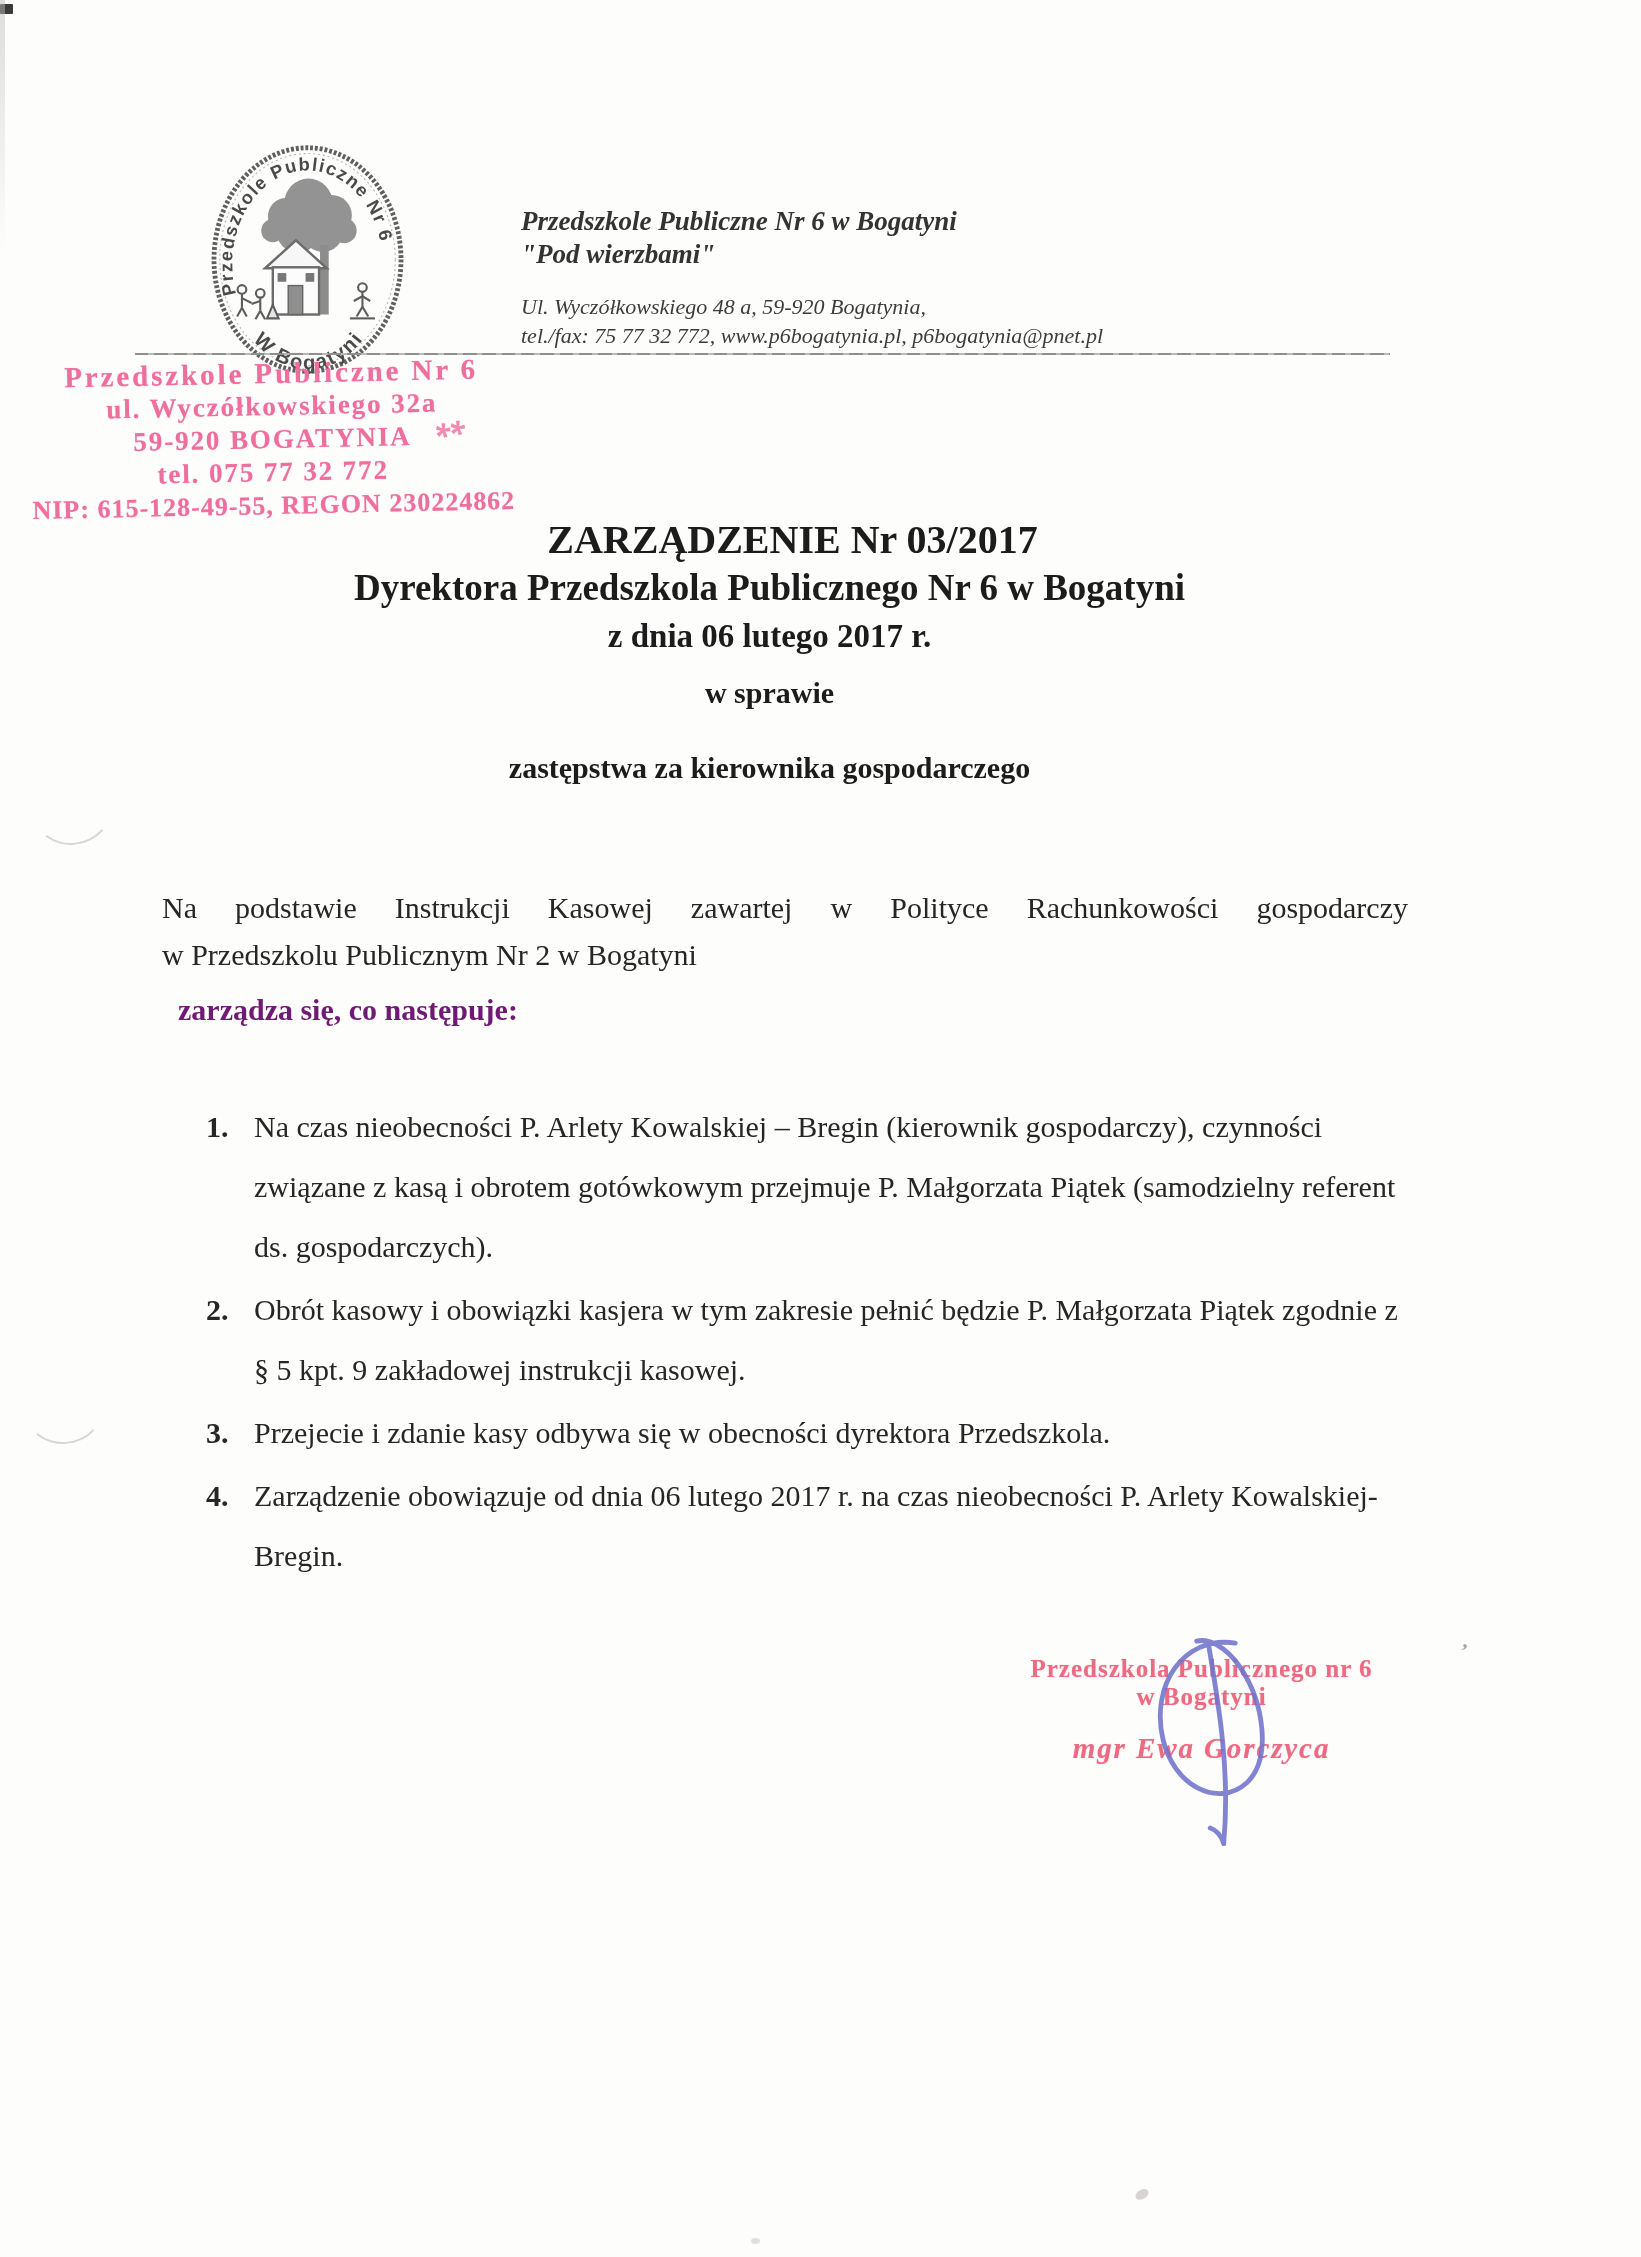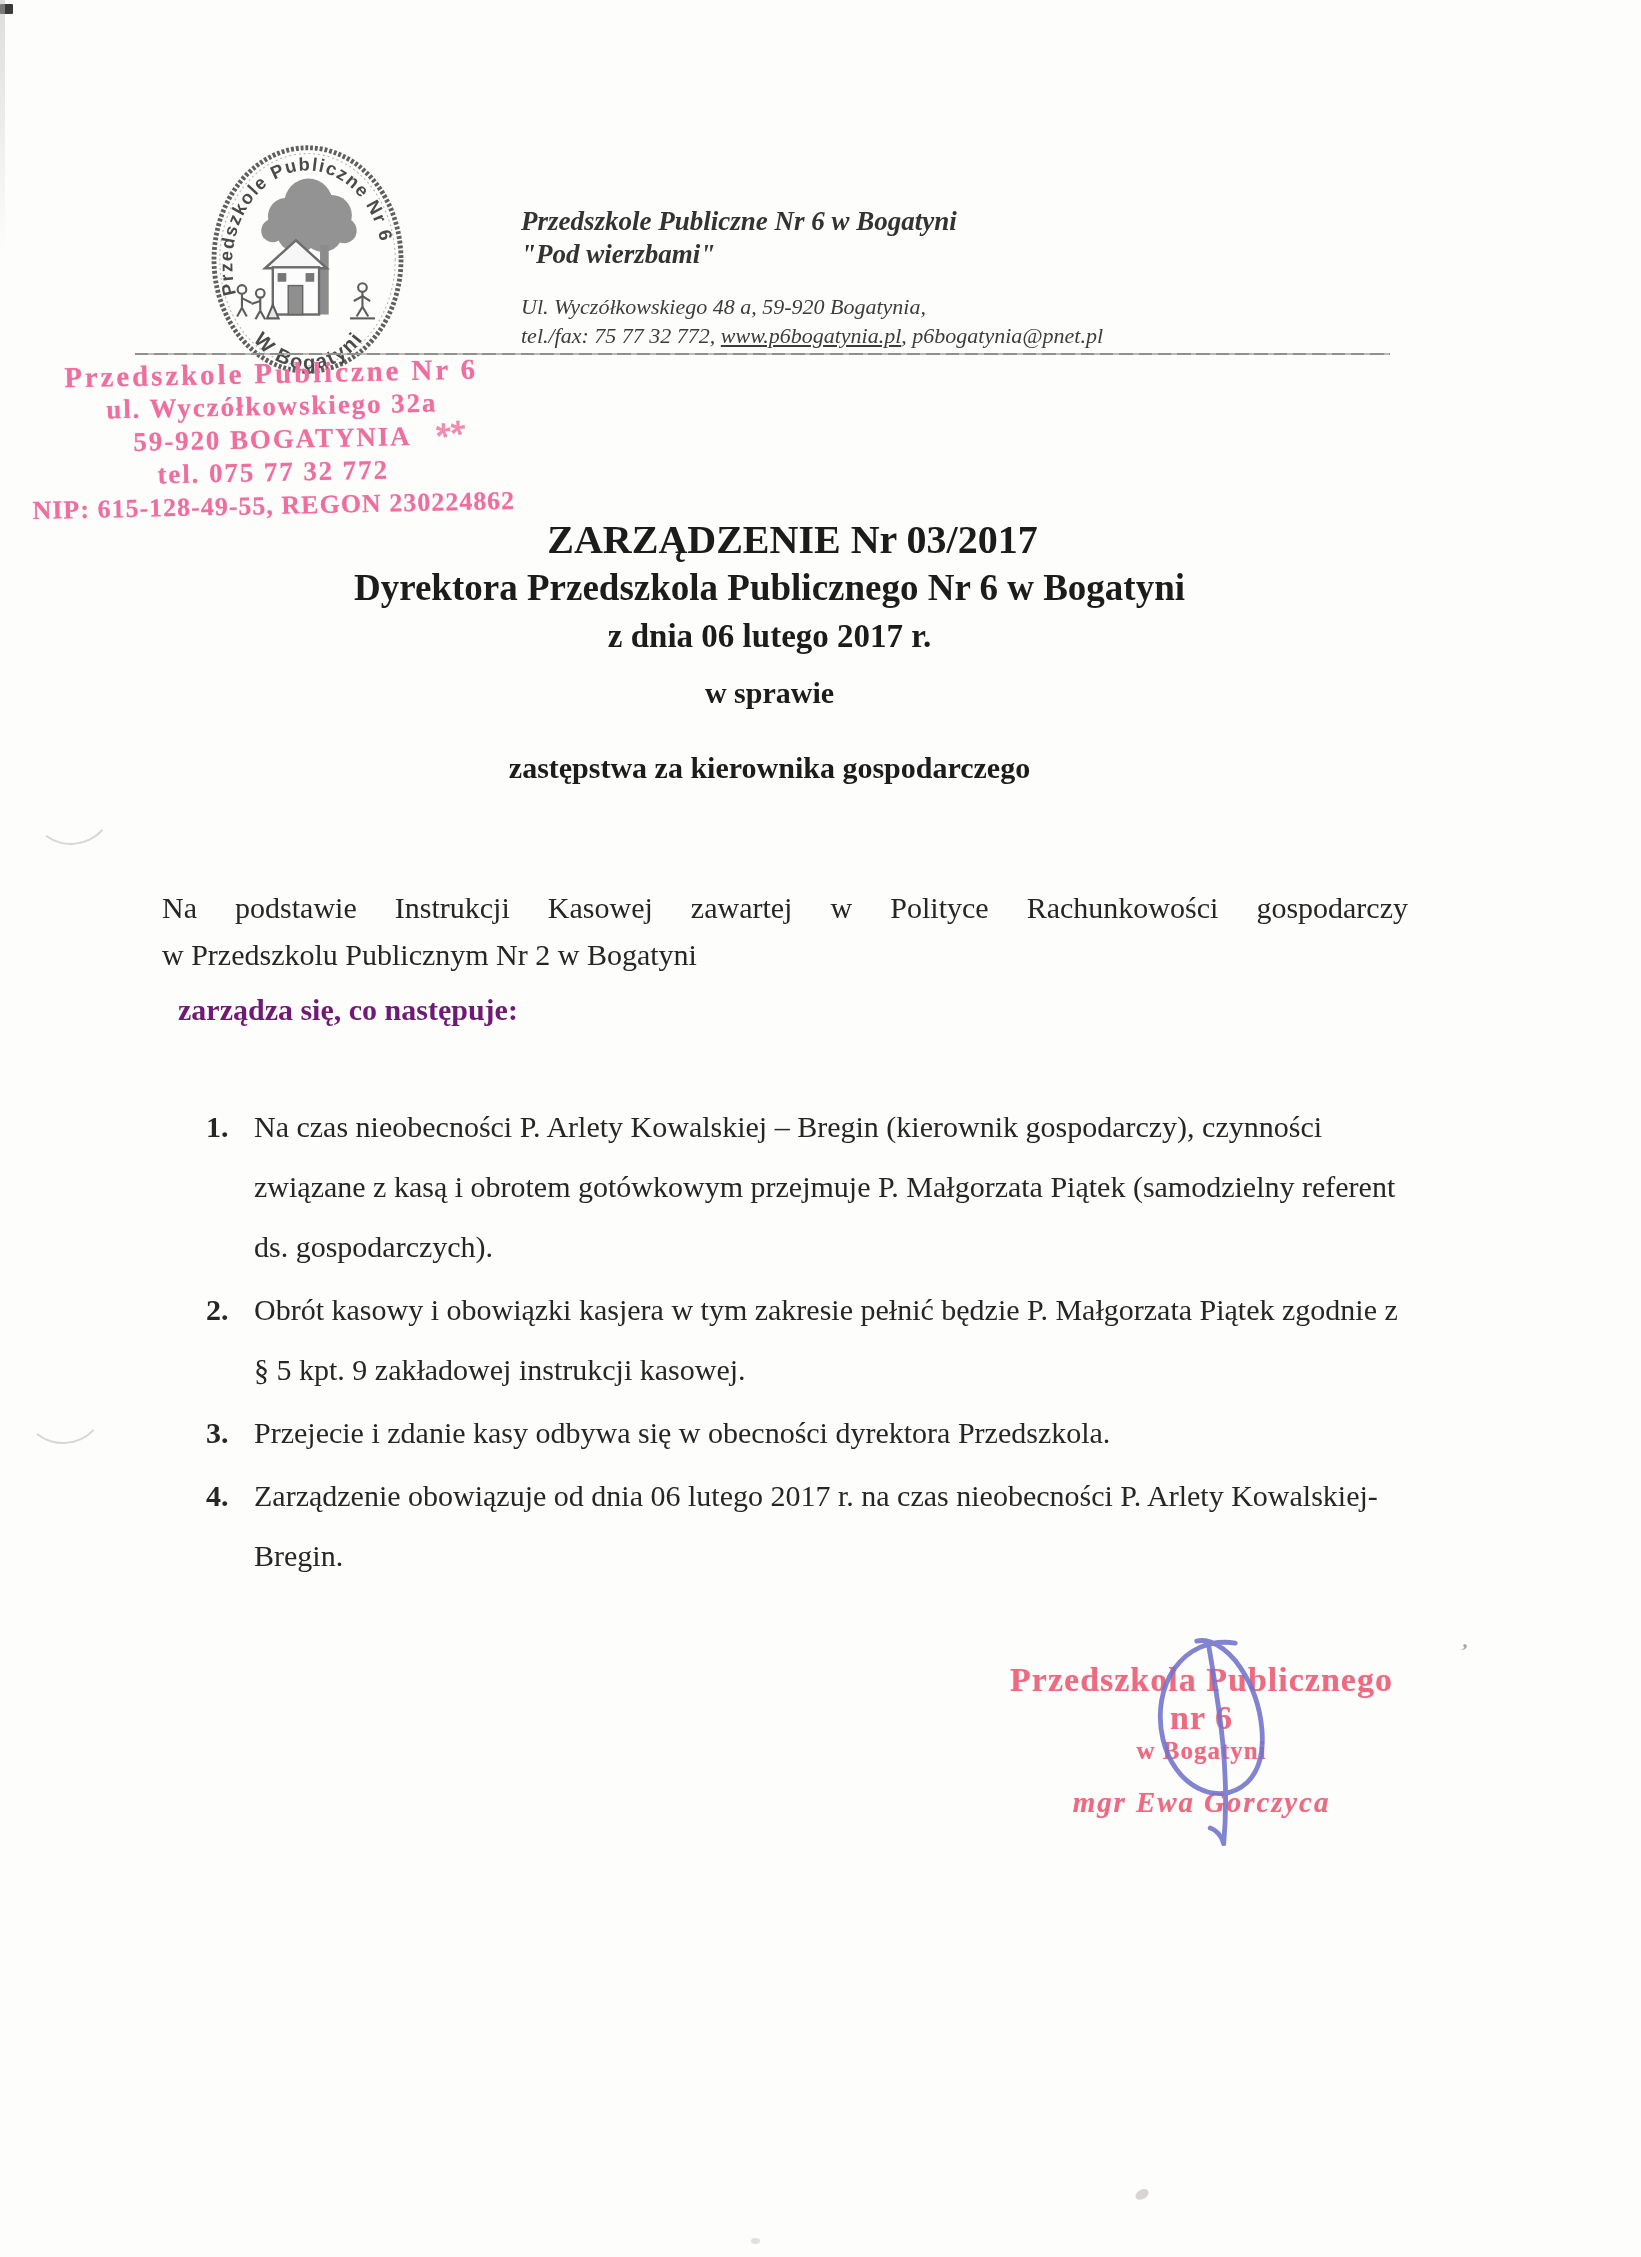--- a/index.html
+++ b/index.html
@@ -17,21 +17,21 @@
   .smudge{position:absolute;background:#b9b3b3;border-radius:50%;opacity:.55;}
   .smudge1{left:1135px;top:2190px;width:13.5px;height:8.7px;transform:rotate(-30deg);}
   .smudge2{left:751px;top:2238px;width:8.7px;height:5.8px;opacity:.4;}
   .tick-mark{position:absolute;left:1460px;top:1639px;color:#a9a4a4;font-size:21px;font-weight:bold;transform:rotate(14deg);}
 
   
   .logo{position:absolute;left:205px;top:141px;}
   .lh-text{position:absolute;left:521px;top:205px;line-height:33px;}
   .lh-name{font-size:27px;font-weight:bold;font-style:italic;color:#333;}
   .lh-addr{position:absolute;left:521px;top:292px;font-size:22px;font-style:italic;color:#3c3c3c;line-height:29px;}
-  .lh-link{text-decoration:underline;text-align:right;}
+  .lh-link{text-align:right;}
   .rule{position:absolute;left:135px;top:353px;width:1255px;height:1.9px;
     background:repeating-linear-gradient(90deg,#8f8f8f 0 13.5px,#b9b9b9 13.5px 19.3px);}
 
   
   .stamp-top{
     position:absolute;left:7.7px;top:357px;width:529px;text-align:center;
     color:#ee6f9e;font-weight:bold;transform:rotate(-1.2deg);
     text-shadow:0 0 1px rgba(238,111,158,.55);letter-spacing:1.9px;line-height:33px;
   }
   .stamp-top .s1{font-size:29px;letter-spacing:2.9px;}
@@ -56,21 +56,21 @@
   .item .num{width:48px;flex:0 0 48px;font-weight:bold;}
   .item .txt{width:1159px;}
 
   
   .stamp-bottom{
     position:absolute;left:994px;top:1653px;width:415px;text-align:center;
     color:#ed6b82;font-weight:bold;
     text-shadow:0 0 1px rgba(237,107,130,.5);
   }
   .stamp-bottom .d1{font-size:32px;letter-spacing:2.9px;color:#ec6a72;}
-  .stamp-bottom .d2{font-size:34px;margin-top:8px;letter-spacing:1px;}
+  .stamp-bottom .d2{font-size:25px;margin-top:2px;letter-spacing:1px;}
   .stamp-bottom .d3{font-size:25px;letter-spacing:1px;}
   .stamp-bottom .dname{font-size:29px;margin-top:21px;font-style:italic;letter-spacing:1.9px;}
   .signature-svg{position:absolute;left:1110px;top:1612px;}
 </style>
 </head>
 <body>
 
 <div class="page">
 
   <div class="corner-tick"></div>

